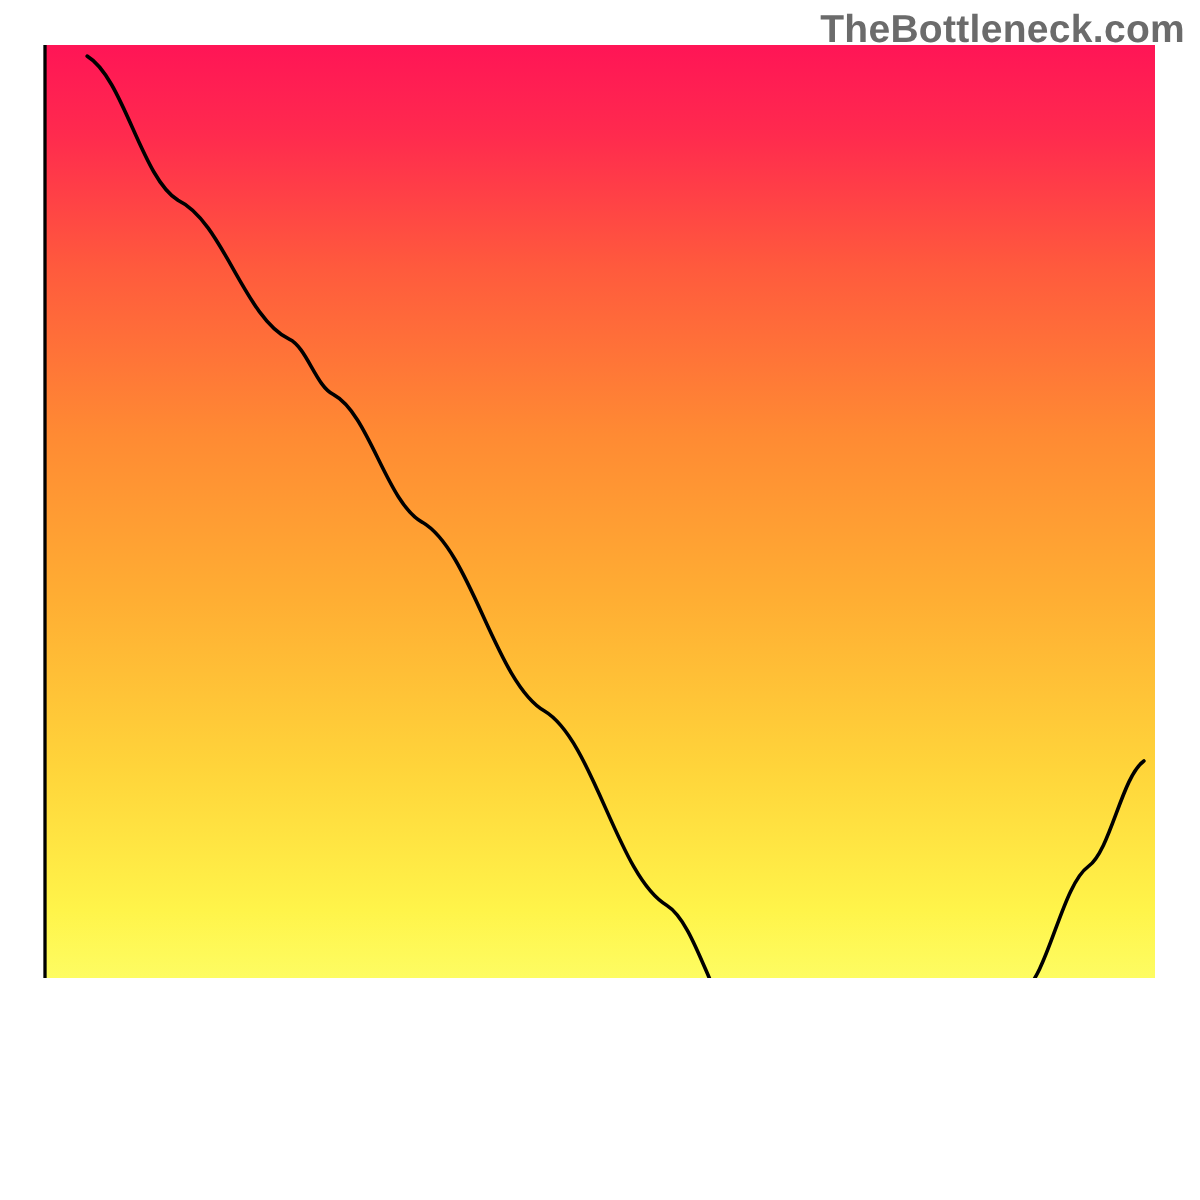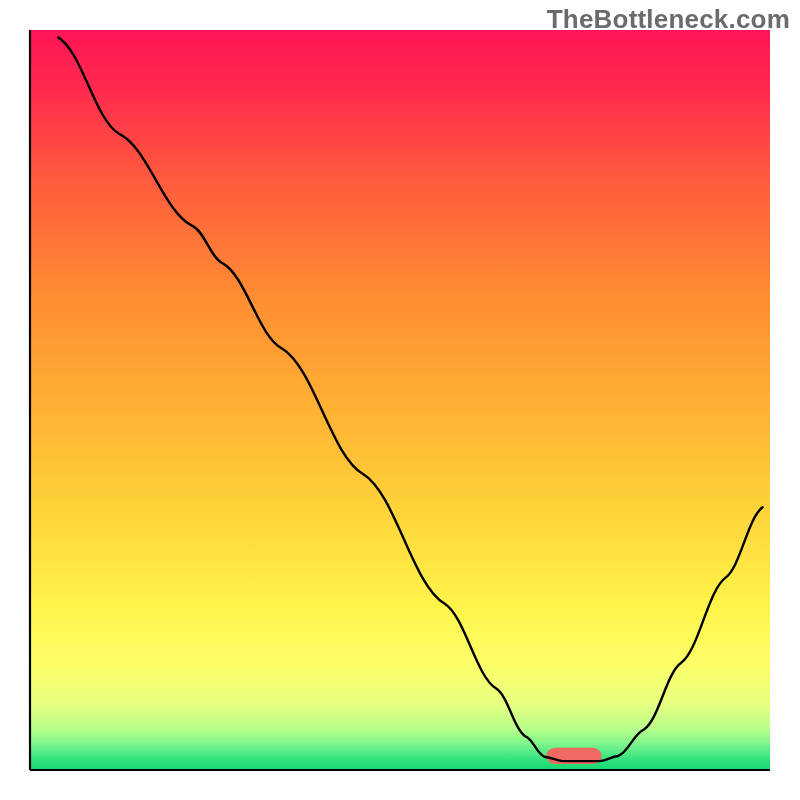--- a/index.html
+++ b/index.html
@@ -6,21 +6,21 @@
     margin: 0;
     padding: 0;
     width: 800px;
     height: 800px;
     background: #ffffff;
     font-family: Arial, Helvetica, sans-serif;
   }
   .chart-container {
     position: relative;
     width: 800px;
-    height: 800px;
+    height: 652px;
     overflow: hidden;
   }
   .watermark {
     position: absolute;
     top: 4px;
     right: 10px;
     font-size: 26px;
     font-weight: 600;
     color: #6b6b6b;
     letter-spacing: 0.2px;

